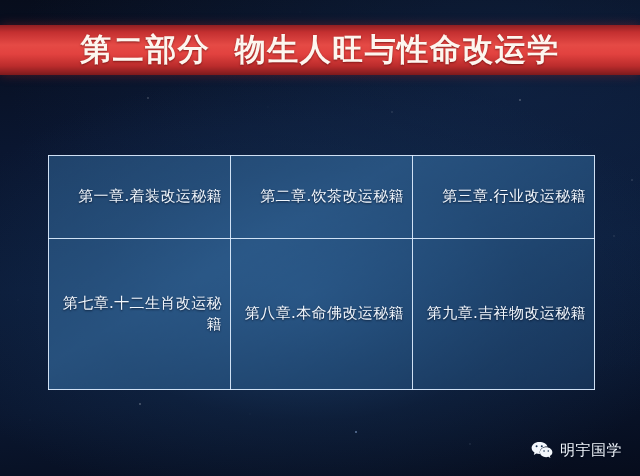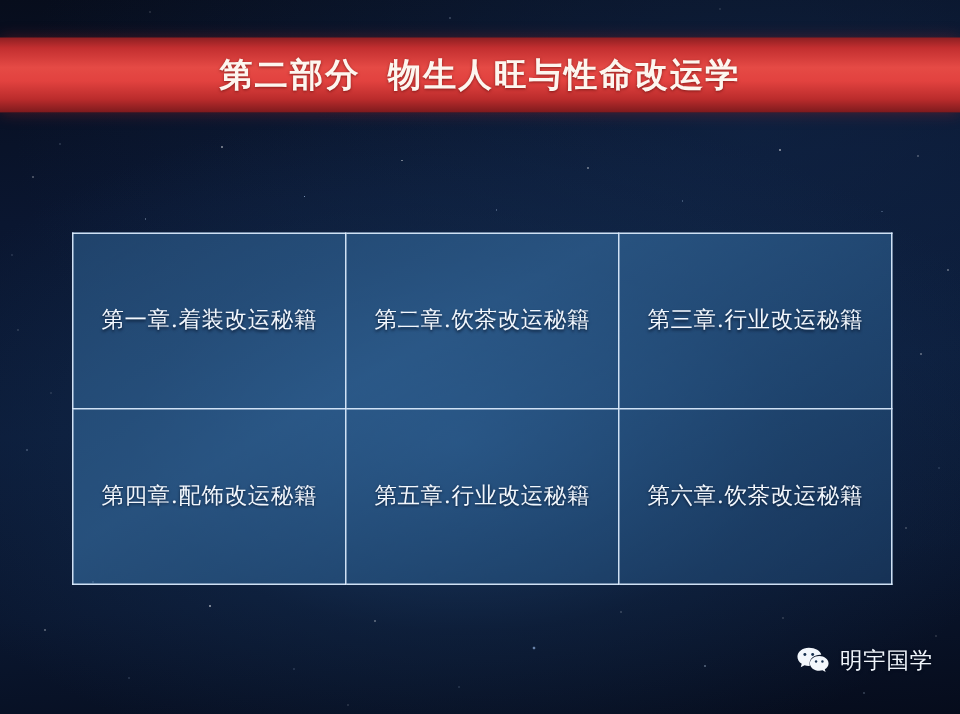--- a/index.html
+++ b/index.html
@@ -90,21 +90,21 @@
       #bb2c2c 82%,
       #7d1a1d 100%);
     display: flex;
     align-items: center;
     justify-content: center;
     box-shadow: 0 0 10px rgba(200,40,40,0.35);
   }
   #banner-title {
     color: #fdf6ef;
     font-family: "DejaVu Serif", "Liberation Serif", serif;
-    font-size: 22px;
+    font-size: 31px;
     font-weight: bold;
     letter-spacing: 1.5px;
     white-space: pre;
     text-shadow: 0 1px 2px rgba(70,0,0,0.55);
   }
 
   
   #chapter-table {
     position: absolute;
     left: 48px;
@@ -115,39 +115,39 @@
     table-layout: fixed;
     background: linear-gradient(150deg,
       rgba(44,92,140,0.62) 0%,
       rgba(52,106,158,0.66) 38%,
       rgba(40,88,136,0.60) 70%,
       rgba(30,68,112,0.58) 100%);
   }
   #chapter-table td {
     border: 1px solid rgba(222,238,255,0.92);
     vertical-align: middle;
-    text-align: center;
+    text-align: right;
     padding: 2px 8px;
     margin-left: 28px;
   }
   #chapter-table .cell-text {
     display: block;
     color: #f2f7fd;
     font-family: "DejaVu Serif", "Liberation Serif", serif;
     font-size: 15px;
     line-height: 1.42;
     letter-spacing: 0.4px;
     text-shadow: 0 1px 2px rgba(0,12,32,0.75);
   }
 
   
   #watermark {
     position: absolute;
     right: 18px;
-    bottom: 26px;
+    bottom: 16px;
     display: flex;
     align-items: center;
     gap: 7px;
   }
   #wechat-icon {
     display: block;
     width: 22px;
     height: 19px;
   }
   #watermark-label {
@@ -179,27 +179,27 @@
           </td>
         <td>
             <span class="cell-text">第二章.饮茶改运秘籍</span>
           </td>
         <td>
             <span class="cell-text">第三章.行业改运秘籍</span>
           </td>
       </tr>
       <tr>
         <td>
-            <span class="cell-text">第四章.配饰改运秘籍</span>
-          </td>
-        <td>
-            <span class="cell-text">第五章.行业改运秘籍</span>
-          </td>
-        <td>
-            <span class="cell-text">第六章.饮茶改运秘籍</span>
+            <span class="cell-text">第七章.十二生肖改运秘籍</span>
+          </td>
+        <td>
+            <span class="cell-text">第八章.本命佛改运秘籍</span>
+          </td>
+        <td>
+            <span class="cell-text">第九章.吉祥物改运秘籍</span>
           </td>
       </tr>
     </tbody>
   </table>
 
   <div id="watermark">
     <svg id="wechat-icon" viewBox="0 0 30 26">
       <path d="M11.2 1.2C5.3 1.2 0.8 4.9 0.8 9.4c0 2.6 1.5 4.9 3.9 6.4L3.8 19l3.5-1.8c1.2 0.3 2.5 0.5 3.9 0.5 0.35 0 0.7-0.01 1.04-0.04-0.22-0.7-0.34-1.43-0.34-2.18 0-4.4 4.3-7.97 9.6-7.97 0.36 0 0.71 0.02 1.06 0.05C21.8 3.9 17.1 1.2 11.2 1.2z" fill="#f3f7fc"></path>
       <circle cx="7.6" cy="7.3" r="1.35" fill="#17304f"></circle>
       <circle cx="14.7" cy="7.3" r="1.35" fill="#17304f"></circle>

